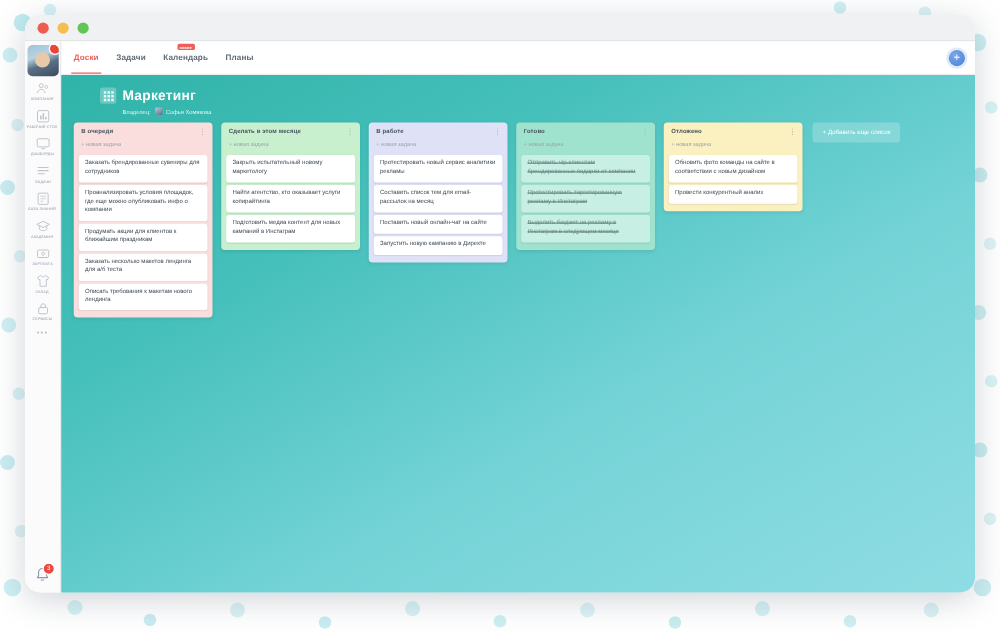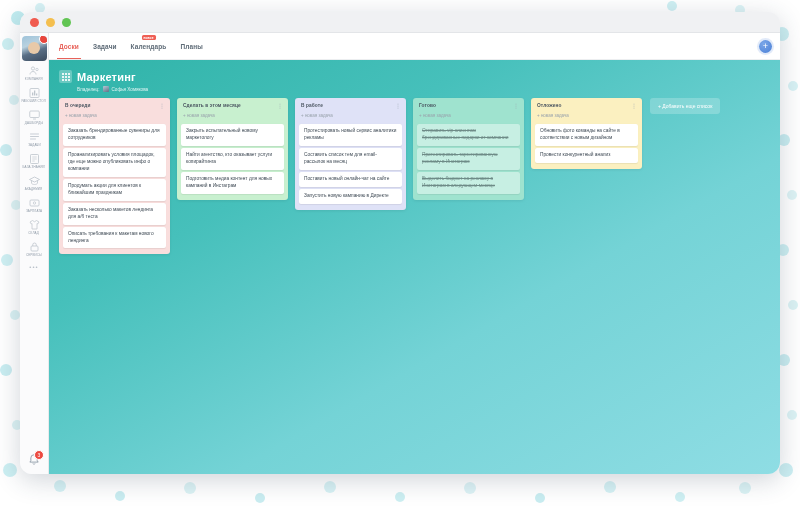--- a/index.html
+++ b/index.html
@@ -103,21 +103,21 @@
     background:radial-gradient(circle at 35% 30%,#7ba7e8,#4a7fd6);
     color:#fff;font-size:9px;line-height:12px;text-align:center;
     cursor:pointer;box-shadow:0 0 0 2px rgba(90,140,220,.18);
   }
 
   
   .board{
     flex:1;background:linear-gradient(150deg,#2fb3a8 0%,#46c0bb 30%,#74d3d6 62%,#8fdde4 100%);
     position:relative;overflow:hidden;padding:8px 0 0 0;
   }
-  .board-head{padding:2px 13px 6px 10px;}
+  .board-head{padding:2px 13px 6px 10px;margin-left:21px;}
   .board-title-row{display:flex;align-items:center;gap:5px;}
   .board-ico{
     width:13px;height:13px;border-radius:2px;background:rgba(255,255,255,.28);
     display:flex;align-items:center;justify-content:center;
   }
   .grid-ico{display:grid;grid-template-columns:repeat(3,2px);gap:1px;}
   .grid-ico i{width:2px;height:2px;background:rgba(255,255,255,.85);display:block;}
   .board-title{color:#fff;font-size:11px;font-weight:bold;letter-spacing:.2px;}
   .owner-row{
     display:flex;align-items:center;gap:3px;margin:3px 0 0 18px;

